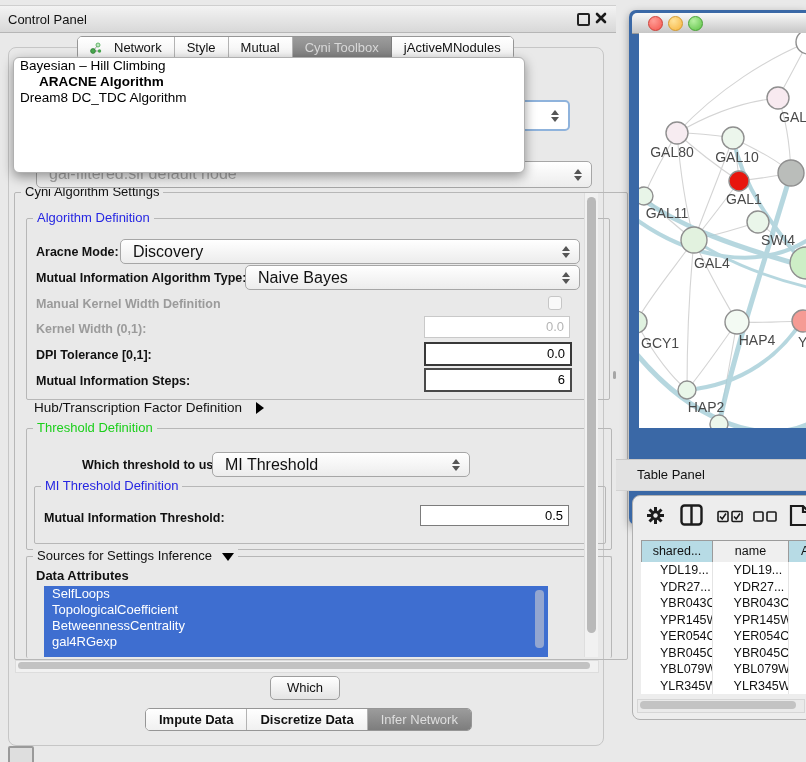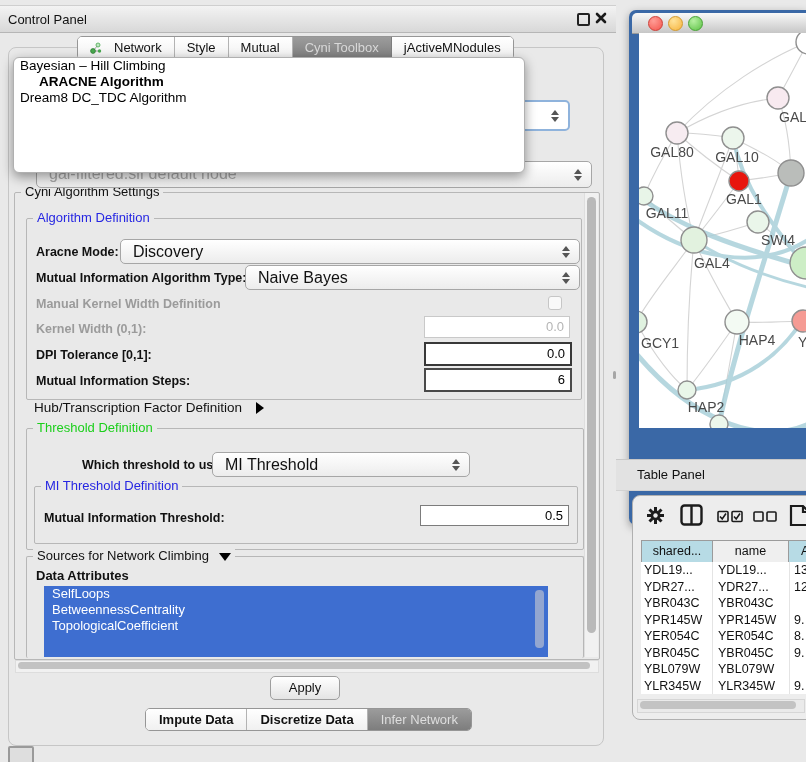--- a/index.html
+++ b/index.html
@@ -37,21 +37,21 @@
   .tri-dn{width:0;height:0;border-left:4px solid transparent;border-right:4px solid transparent;border-top:5px solid #555;}
 
   
   #algo-popup{left:13px;top:57px;width:510px;height:114px;background:#fff;border:1px solid #b0b0b0;
     border-radius:6px;box-shadow:0 4px 12px rgba(0,0,0,.4);z-index:40;overflow:hidden;}
   #popup-placeholder{text-align:center;font-size:13.5px;color:#bcbcbc;line-height:19px;}
   .popup-item{font-size:13.5px;line-height:15.8px;padding-left:6px;color:#000;white-space:nowrap;}
   .popup-item.sel{font-weight:bold;margin-left:19px;}
 
   
-  .groupbox{border:1px solid #b7b7b7;border-radius:2px;}
+  .groupbox{border:1px solid #b7b7b7;border-radius:2px;padding-left:28px;}
   .legend{position:absolute;top:-9px;left:6px;background:#e9e9e9;padding:0 4px;font-size:13px;white-space:nowrap;}
   .t-blue{color:#2626e2;} .t-green{color:#1bcf1b;}
   #settings-group{left:14px;top:192px;width:584px;height:466px;overflow:visible;}
   #alg-def{left:26px;top:218px;width:554px;height:180px;}
   #thr-def{left:26px;top:428px;width:556px;height:120px;}
   #mi-def{left:34px;top:486px;width:542px;height:56px;}
   #src-def{left:26px;top:556px;width:556px;height:101px;border-bottom:none;}
 
   .blabel{font-size:12.5px;font-weight:bold;white-space:nowrap;}
   .dis{color:#9b9b9b;}
@@ -116,21 +116,21 @@
   #tp-panel{left:632px;top:495px;width:200px;height:223px;background:#ededed;
     border:1px solid #b0b0b0;border-radius:8px 0 0 8px;overflow:hidden;}
   .tbi{position:absolute;}
   #tp-table-head{position:absolute;left:8px;top:44px;display:flex;height:21px;border:1px solid #9b9b9b;border-right:none;}
   .hc{font-size:12.5px;line-height:21px;text-align:center;border-right:1px solid #9b9b9b;overflow:hidden;white-space:nowrap;}
   .hc1{width:70px;background:#b7dbe5;}
   .hc2{width:75px;background:#efefef;}
   .hc3{width:60px;background:#b7dbe5;text-align:left;padding-left:12px;}
   #tp-rows{position:absolute;left:8px;top:66px;width:210px;height:132px;overflow:hidden;background:#fff;}
   .trow{display:flex;height:16.5px;font-size:12.5px;line-height:16.5px;}
-  .trow span{overflow:hidden;white-space:nowrap;}
+  .trow span{overflow:hidden;white-space:nowrap;margin-left:16px;}
   .rc1{width:68px;padding-left:3px;border-right:1px solid #e4e4e4;}
   .rc2{width:71px;padding-left:5px;border-right:1px solid #e4e4e4;}
   .rc3{width:56px;padding-left:4px;}
   #tp-hscroll{position:absolute;left:4px;top:203px;width:166px;height:12px;background:#eaeaea;border:1px solid #d6d6d6;}
   #tp-hthumb{position:absolute;left:2px;top:1px;width:156px;height:8px;border-radius:4px;background:#c3c3c3;}
 
   
   #mini-dock{left:8px;top:746px;width:22px;height:22px;border:2px solid #9a9a9a;border-radius:2px;background:#dedede;}
 </style>
 </head>
@@ -247,40 +247,41 @@
     </span>
 </div>
 <div class="abs groupbox" id="mi-def">
   <span class="legend t-blue">MI Threshold Definition</span>
 </div>
 <span class="abs blabel" style="left:44px;top:511px">Mutual Information Threshold:</span>
 <span class="abs field" id="f-mithr">0.5</span>
 
 <div class="abs groupbox" id="src-def">
   <span class="legend">
-    <span>Sources for Network Climbing</span>
+    <span>Sources for Settings Inference</span>
     <span class="tri-down-b"></span>
   </span>
 </div>
 <span class="abs" id="attr-label">Data Attributes</span>
 <div class="abs" id="attr-list">
   <div class="attr-item">SelfLoops</div>
+    <div class="attr-item">TopologicalCoefficient</div>
     <div class="attr-item">BetweennessCentrality</div>
-    <div class="attr-item">TopologicalCoefficient</div>
+    <div class="attr-item">gal4RGexp</div>
     <span id="attr-thumb"></span>
 </div>
 
 <div class="abs" id="v-scroll">
     <span id="v-thumb"></span>
   </div>
 <div class="abs" id="h-scroll">
     <span id="h-thumb"></span>
   </div>
 
-<div class="abs" id="apply-btn">Apply</div>
+<div class="abs" id="apply-btn">Which</div>
 
 <div class="abs" id="bottom-tabs">
   <div class="btab">Impute Data</div>
   <div class="btab">Discretize Data</div>
   <div class="btab selected">Infer Network</div>
 </div>
 
 <div class="abs" id="net-frame">
   <div id="net-titlebar">
     <span class="light" id="light-red"></span>

